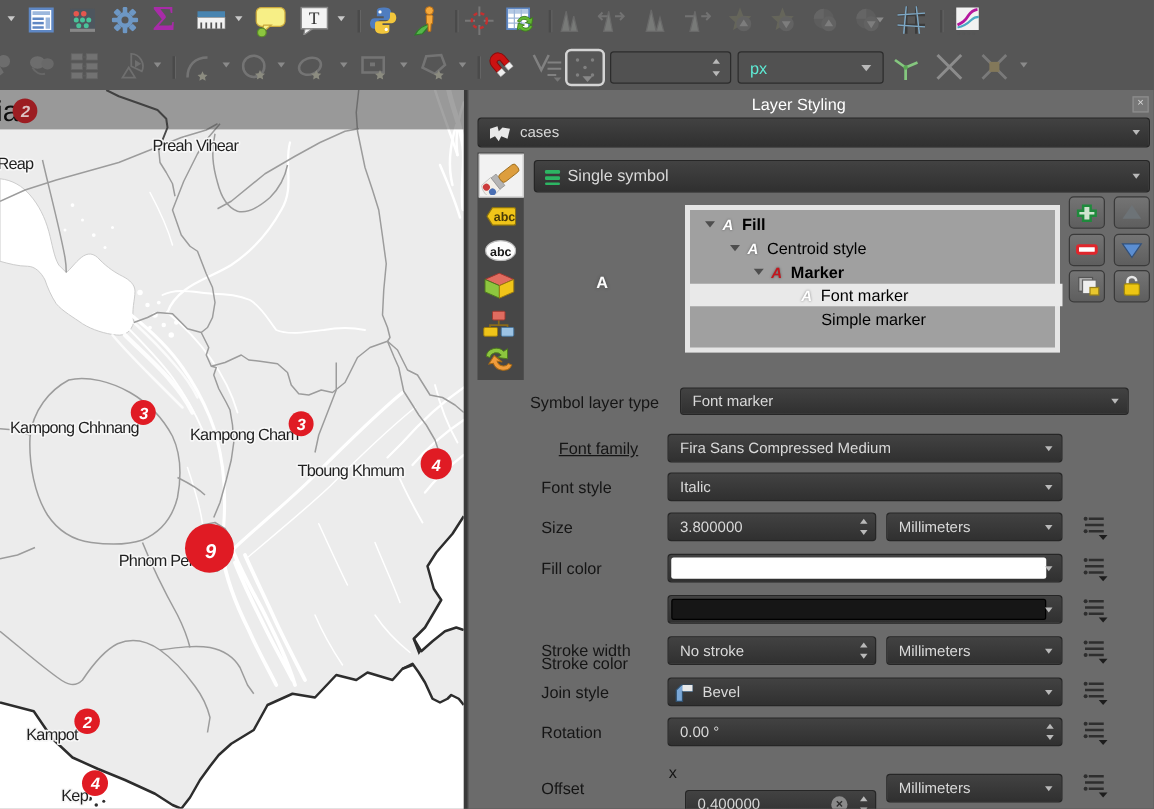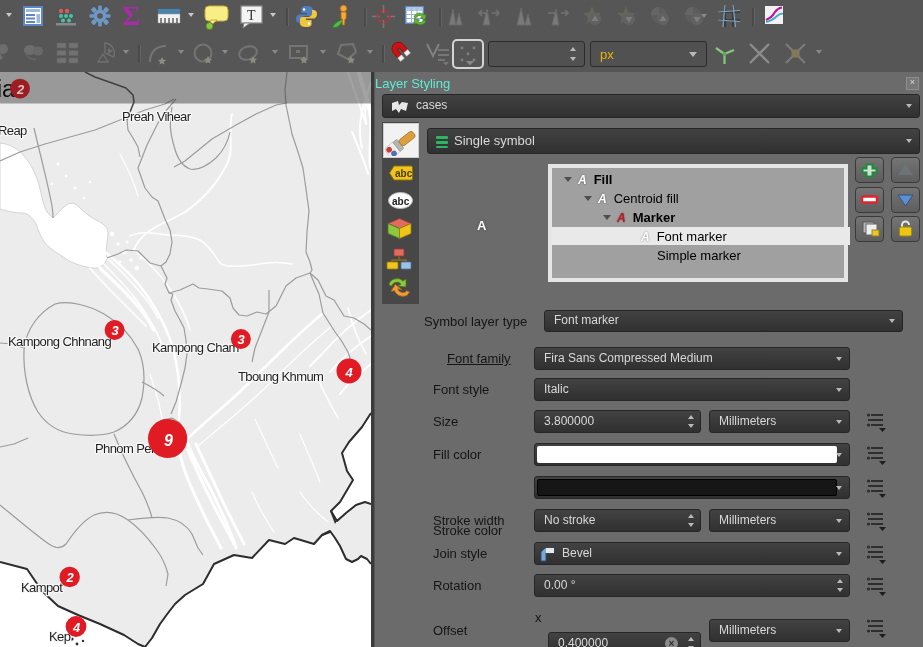--- a/index.html
+++ b/index.html
@@ -11,21 +11,21 @@
   #toolbar{left:0;top:0;width:923px;height:72px;background:#565656;}
   .sep{position:absolute;width:2px;height:18px;background:#4a4a4a;border-right:1px solid #646464;}
   .dd{position:absolute;width:0;height:0;border-left:3.5px solid transparent;border-right:3.5px solid transparent;border-top:4px solid #c9c9c9;}
   .dddim{border-top-color:#8a8a8a;}
   
   #map{left:0;top:72px;width:371px;height:575px;background:#ffffff;}
   
   #split{left:371px;top:72px;width:3px;height:575px;background:#3a3a3a;}
   
   #panel{left:375px;top:72px;width:548px;height:575px;background:#6b6b6b;}
-  .ptitle{position:absolute;left:0;top:4px;width:528px;text-align:left;color:#5eead4;font-size:13px;}
+  .ptitle{position:absolute;left:0;top:4px;width:528px;text-align:center;color:#ffffff;font-size:13px;}
   .combo{position:absolute;background:linear-gradient(#424242,#303030);border:1px solid #262626;border-radius:3px;color:#d9d9d9;font-size:12px;box-sizing:border-box;}
   .combo .ar{position:absolute;right:7px;top:50%;margin-top:-2px;width:0;height:0;border-left:3.5px solid transparent;border-right:3.5px solid transparent;border-top:4px solid #b9b9b9;}
   .combo .tx{position:absolute;left:9px;top:50%;transform:translateY(-54%);white-space:nowrap;}
   .spin .up{position:absolute;right:6px;top:4px;width:0;height:0;border-left:3px solid transparent;border-right:3px solid transparent;border-bottom:4px solid #b9b9b9;}
   .spin .dn{position:absolute;right:6px;bottom:4px;width:0;height:0;border-left:3px solid transparent;border-right:3px solid transparent;border-top:4px solid #b9b9b9;}
   .lab{position:absolute;color:#151515;font-size:13px;white-space:nowrap;}
   .ddbtn{position:absolute;width:28px;height:22px;}
   .trow{white-space:nowrap;line-height:17px;}
   .tar{display:inline-block;width:0;height:0;border-left:4px solid transparent;border-right:4px solid transparent;border-top:5px solid #4e4e4e;margin-right:6px;vertical-align:2px;}
   .ta{font-weight:bold;font-style:italic;color:#fff;font-size:12px;text-shadow:0 0 2px rgba(0,0,0,.45);}
@@ -276,21 +276,21 @@
         </g>
         <path d="M12 20 l8 0 -4 4.5 Z" fill="#bbb"></path>
       </svg>
   </div>
   <div class="abs" style="left:488px;top:41px;width:97px;height:26px;background:#515151;border:1px solid #2c2c2c;border-radius:3px;box-sizing:border-box;">
     <span class="abs" style="left:9px;top:5px;color:#9b9b9b;font-size:13px;margin-top:40px;">12</span>
     <span class="abs" style="right:8px;top:5px;width:0;height:0;border-left:3.5px solid transparent;border-right:3.5px solid transparent;border-bottom:4.5px solid #b9b9b9;"></span>
     <span class="abs" style="right:8px;bottom:5px;width:0;height:0;border-left:3.5px solid transparent;border-right:3.5px solid transparent;border-top:4.5px solid #b9b9b9;"></span>
   </div>
   <div class="abs" style="left:590px;top:41px;width:117px;height:26px;background:#515151;border:1px solid #2c2c2c;border-radius:3px;box-sizing:border-box;">
-    <span class="abs" style="left:9px;top:5px;color:#eab308;font-size:13px;">px</span>
+    <span class="abs" style="left:9px;top:5px;color:#5eead4;font-size:13px;">px</span>
     <span class="abs" style="right:9px;top:10px;width:0;height:0;border-left:4px solid transparent;border-right:4px solid transparent;border-top:5px solid #b9b9b9;"></span>
   </div>
   <svg class="abs" style="left:712px;top:42px;" width="25" height="24" viewBox="0 0 25 24">
     <g stroke="#85c77f" stroke-width="2.2" fill="none">
         <path d="M12.5 12 L12.5 22"></path>
         <path d="M12.5 12 L4 6"></path>
         <path d="M12.5 12 L22 8"></path>
       </g>
     <circle cx="12.5" cy="12" r="1.8" fill="#5aa854"></circle>
   </svg>
@@ -494,21 +494,21 @@
     </svg>
     <span class="tx" style="left:26px;font-size:13px;">Single symbol</span>
       <span class="ar"></span>
   </div>
 
   <div class="abs" style="left:102px;top:146px;color:#fdfdfd;font-size:13px;font-weight:bold;text-shadow:0 0 3px rgba(0,0,0,.35);">A</div>
 
   <div class="abs" id="tree" style="left:173px;top:92px;width:300px;height:118px;background:#a0a0a0;border:4px solid #e5e5e5;box-sizing:border-box;font-size:13px;color:#000;">
     <div class="abs" style="left:0;top:59px;width:298px;height:18px;background:#e9e9e9;"></div>
     <div class="trow abs" style="left:12px;top:3px;"><span class="tar"></span><span class="ta">A</span><b style="margin-left:7px;">Fill</b></div>
-    <div class="trow abs" style="left:32px;top:22px;"><span class="tar"></span><span class="ta">A</span><span style="margin-left:7px;">Centroid fill</span></div>
+    <div class="trow abs" style="left:32px;top:22px;"><span class="tar"></span><span class="ta">A</span><span style="margin-left:7px;">Centroid style</span></div>
     <div class="trow abs" style="left:51px;top:41px;"><span class="tar"></span><span class="ta" style="color:#c4161d;">A</span><b style="margin-left:7px;">Marker</b></div>
     <div class="trow abs" style="left:89px;top:60px;"><span class="ta">A</span><span style="margin-left:7px;">Font marker</span></div>
     <div class="trow abs" style="left:105px;top:79px;"><span>Simple marker</span></div>
   </div>
 
   <div class="sbtn" style="left:480px;top:85px;">
     <svg width="27" height="24" viewBox="0 0 27 24">
         <path d="M10.5 6.5 h6 v4 h4 v4 h-4 v4 h-6 v-4 h-4 v-4 h4 z" fill="#cfe3cf" stroke="#1f8a3c" stroke-width="2"></path>
       </svg>
   </div>

